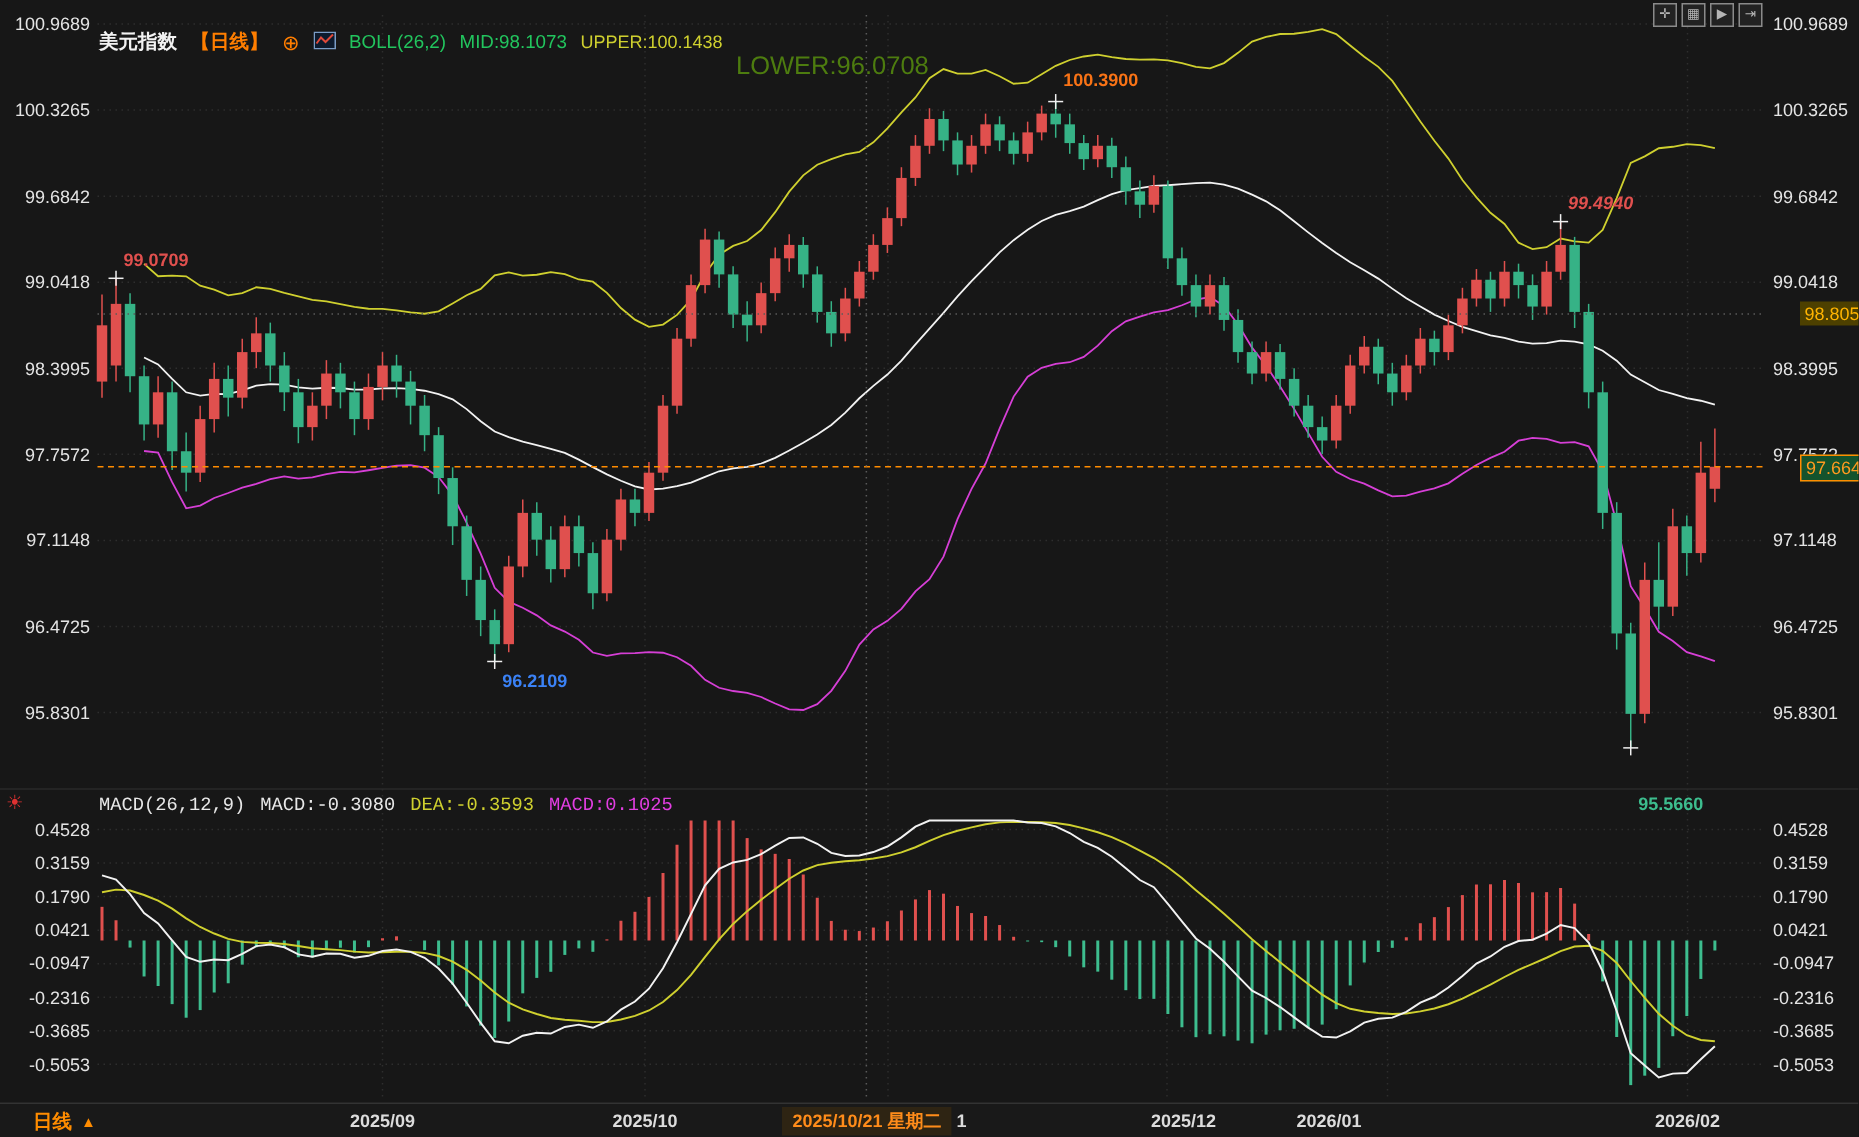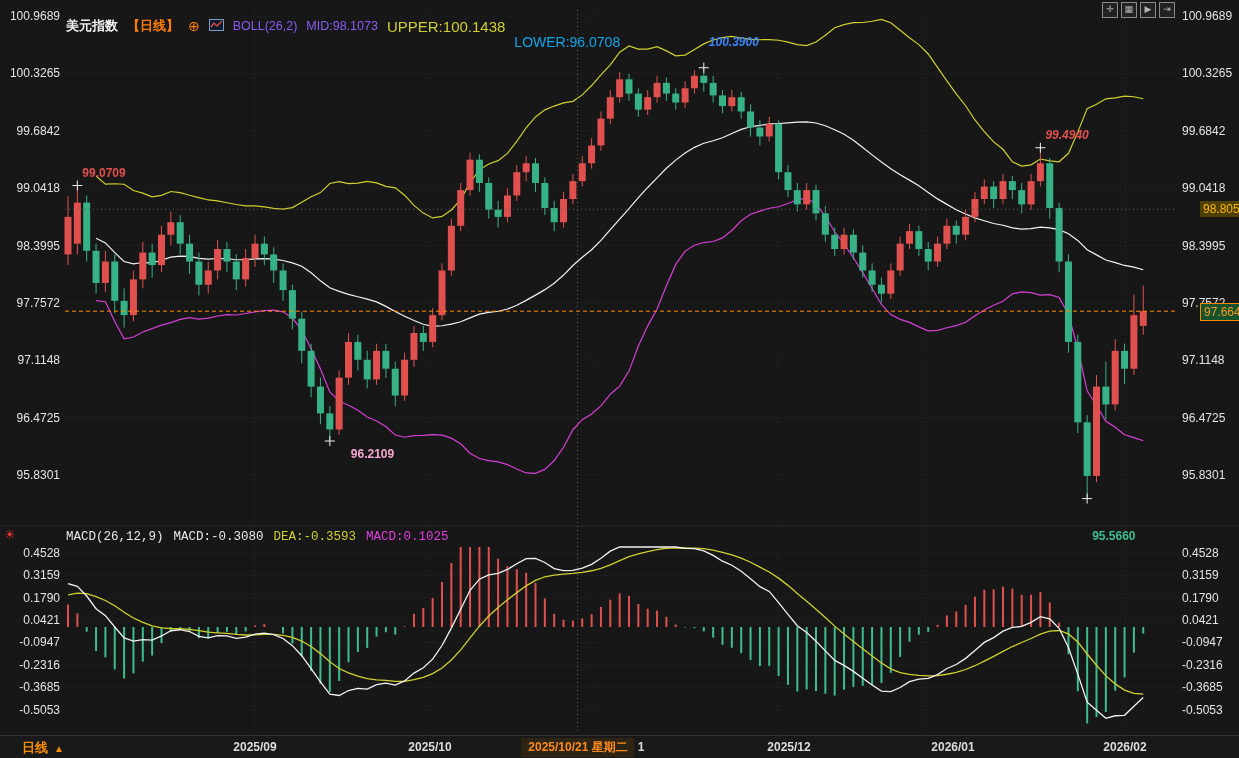--- a/index.html
+++ b/index.html
@@ -5,23 +5,23 @@
   html,body{margin:0;padding:0;background:#171717;}
   body{width:1239px;height:758px;position:relative;overflow:hidden;
        font-family:"Liberation Sans",sans-serif;-webkit-font-smoothing:antialiased;}
   #stage{position:absolute;inset:0;}
   svg#chart-svg{position:absolute;left:0;top:0;}
   .hdr{position:absolute;top:2px;left:66px;font-size:13px;font-weight:bold;color:#e8e8e8;
        display:flex;align-items:center;gap:9px;white-space:nowrap;z-index:5;}
   .hdr .sym{color:#f2f2f2;}
   .hdr .per{color:#ff7e00;}
   .hdr .oplus{color:#ff7e00;font-weight:normal;font-size:14px;}
-  .hdr .boll,.hdr .mid{color:#8b5cf6;font-weight:normal;font-size:12.5px;}
-  .hdr .upper{color:#cfd02f;font-weight:normal;font-size:15px;}
-  .hdr .lower{color:#0ea5e9;font-weight:normal;font-size:14px;margin-top:32px;}
+  .hdr .boll,.hdr .mid{color:#22c55e;font-weight:normal;font-size:12.5px;}
+  .hdr .upper{color:#cfd02f;font-weight:normal;font-size:12px;}
+  .hdr .lower{color:#4d7c0f;font-weight:normal;font-size:17px;margin-top:32px;}
   .macdhdr{position:absolute;top:530px;left:66px;font-size:12.5px;color:#e8e8e8;
        display:flex;gap:10px;white-space:nowrap;z-index:5;font-family:Liberation Mono, monospace;}
   .macdhdr .dea{color:#cfd02f;} .macdhdr .mv{color:#e23ee2;}
   .toolbar{position:absolute;top:2px;right:64px;display:flex;gap:3px;z-index:6;}
   .tool{width:14px;height:14px;border:1px solid #8a8a8a;color:#b5b5b5;font-size:9px;
         line-height:13px;text-align:center;background:#222;cursor:pointer;}
   .axis-label{position:absolute;font-size:12px;color:#e4e4e4;z-index:4;}
   .axis-label.left{left:0;width:60px;text-align:right;}
   .axis-label.right{left:1182px;width:56px;text-align:left;}
   .badge{position:absolute;left:1180px;font-size:12px;padding:1px 3px;z-index:6;white-space:nowrap;margin-left:20px;}
@@ -476,28 +476,28 @@
   <div class="bottombar" id="bottombar">
     <div class="period">
       <span>日线</span>
       <span class="tri">▲</span>
     </div>
     <div class="datebadge" id="datebadge" style="left: 578px;">2025/10/21 星期二</div>
   <div class="month" style="left: 255px;">2025/09</div>
       <div class="month" style="left: 430px;">2025/10</div>
       <div class="month" style="left: 641px;">1</div>
       <div class="month" style="left: 778px; margin-left: 11px;">2025/12</div>
-      <div class="month" style="left: 953px; text-align: right;">2026/01</div>
+      <div class="month" style="left: 886px; text-align: right;">2026/01</div>
       <div class="month" style="left: 1125px;">2026/02</div>
     </div>
 
 <div class="anno" style="left: 82.35px; top: 165.53px; color: rgb(224, 80, 78);">99.0709</div>
-    <div class="anno" style="left: 708.8px; top: 35px; color: #3b82f6; font-style: italic;">100.3900</div>
+    <div class="anno" style="left: 708.8px; top: 46px; color: #f97316;">100.3900</div>
     <div class="anno" style="left: 1045.4px; top: 127.739px; color: rgb(224, 80, 78); font-style: italic;">99.4940</div>
-    <div class="anno" style="left: 334.8px; top: 446.987px; color: #f9a8d4; margin-left: 16px;">96.2109</div>
+    <div class="anno" style="left: 334.8px; top: 446.987px; color: #3b82f6;">96.2109</div>
     <div class="anno" style="left: 1092.15px; top: 504.59px; color: rgb(61, 189, 142); margin-top: 24px;">95.5660</div>
     <div class="axis-label left" style="top: 9px;">100.9689</div>
     <div class="axis-label right" style="top: 9px;">100.9689</div>
     <div class="axis-label left" style="top: 66.3795px;">100.3265</div>
     <div class="axis-label right" style="top: 66.3795px;">100.3265</div>
     <div class="axis-label left" style="top: 123.75px;">99.6842</div>
     <div class="axis-label right" style="top: 123.75px;">99.6842</div>
     <div class="axis-label left" style="top: 181.129px;">99.0418</div>
     <div class="axis-label right" style="top: 181.129px;">99.0418</div>
     <div class="axis-label left" style="top: 238.5px;">98.3995</div>

